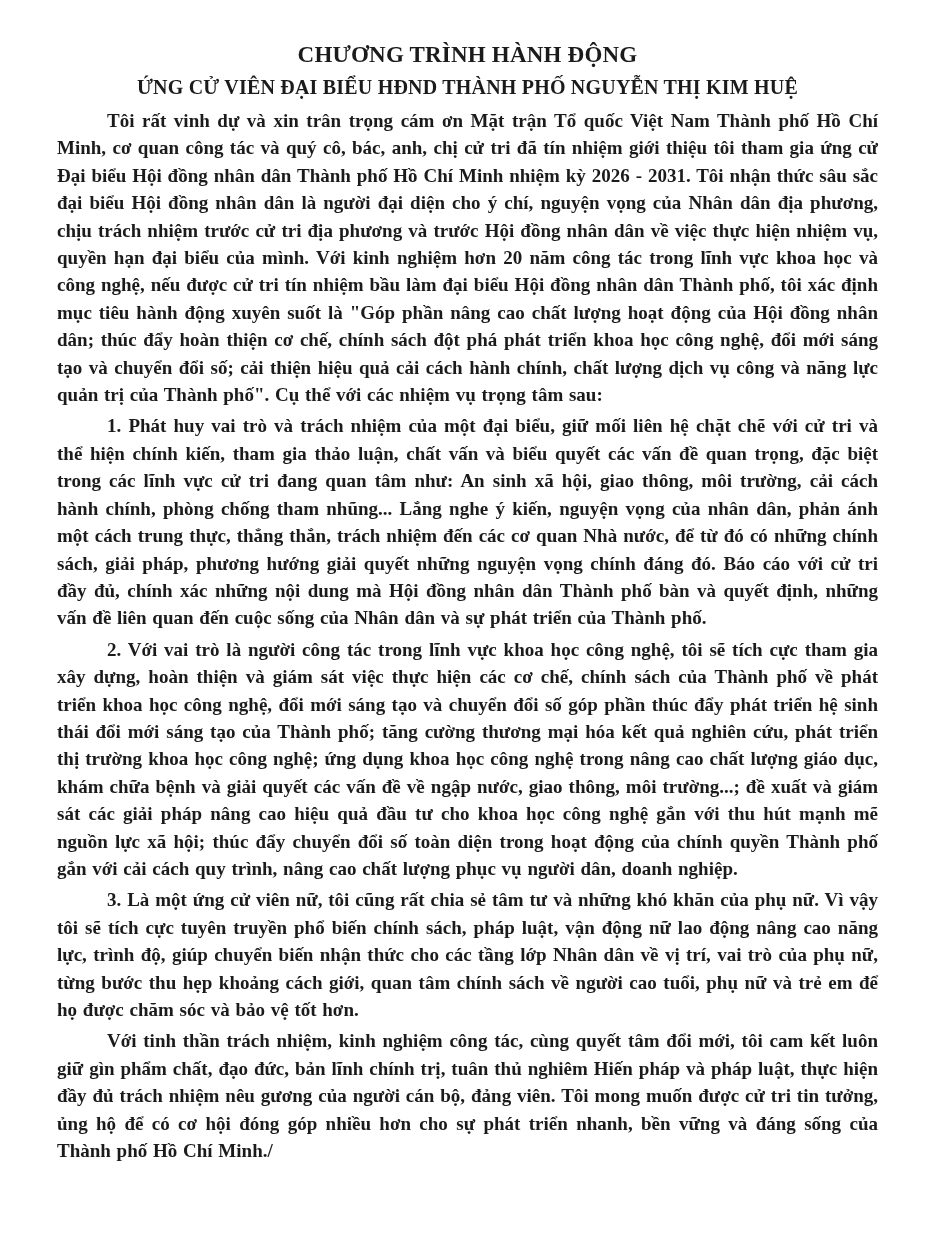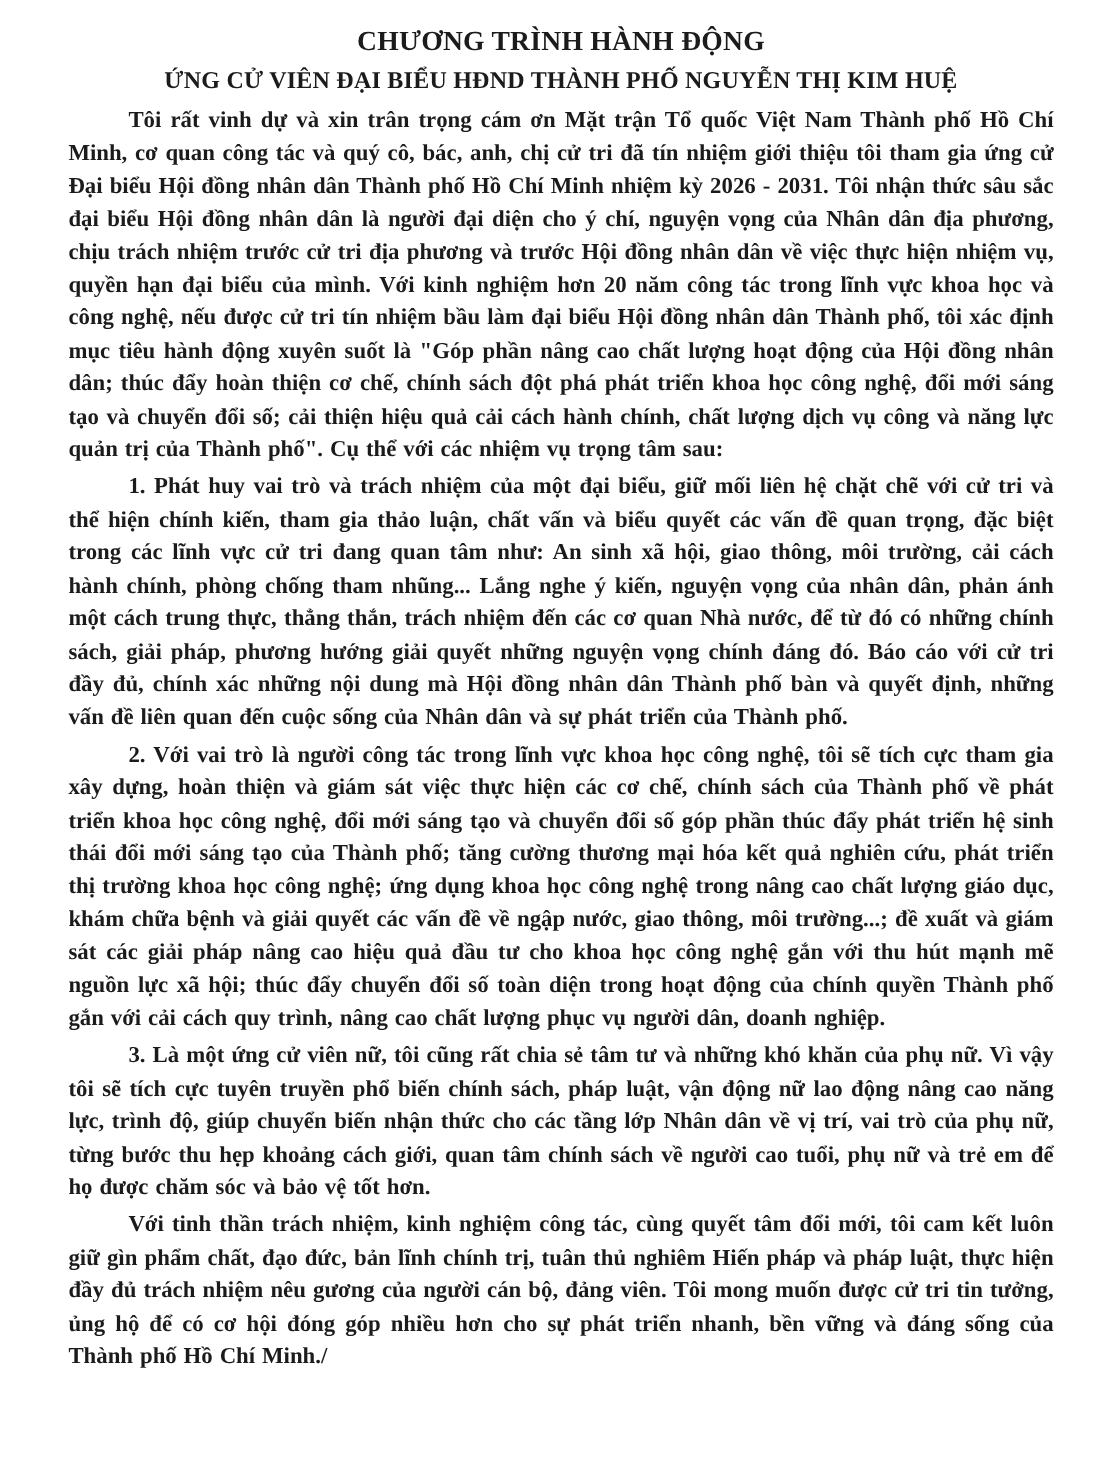--- a/index.html
+++ b/index.html
@@ -6,21 +6,21 @@
     margin: 0;
     padding: 0;
     background: #ffffff;
   }
   .page {
     width: 933px;
     height: 1234px;
     margin: 0 auto;
     background: #ffffff;
     box-sizing: border-box;
-    padding: 20px 55px 0 57px;
+    padding: 40px 55px 0 57px;
     font-family: "Liberation Serif", "DejaVu Serif", serif;
     color: #1b1b1b;
     overflow: hidden;
   }
   .doc-title {
     text-align: center;
     font-weight: bold;
     margin: 0;
   }
   .doc-title .line1 {

